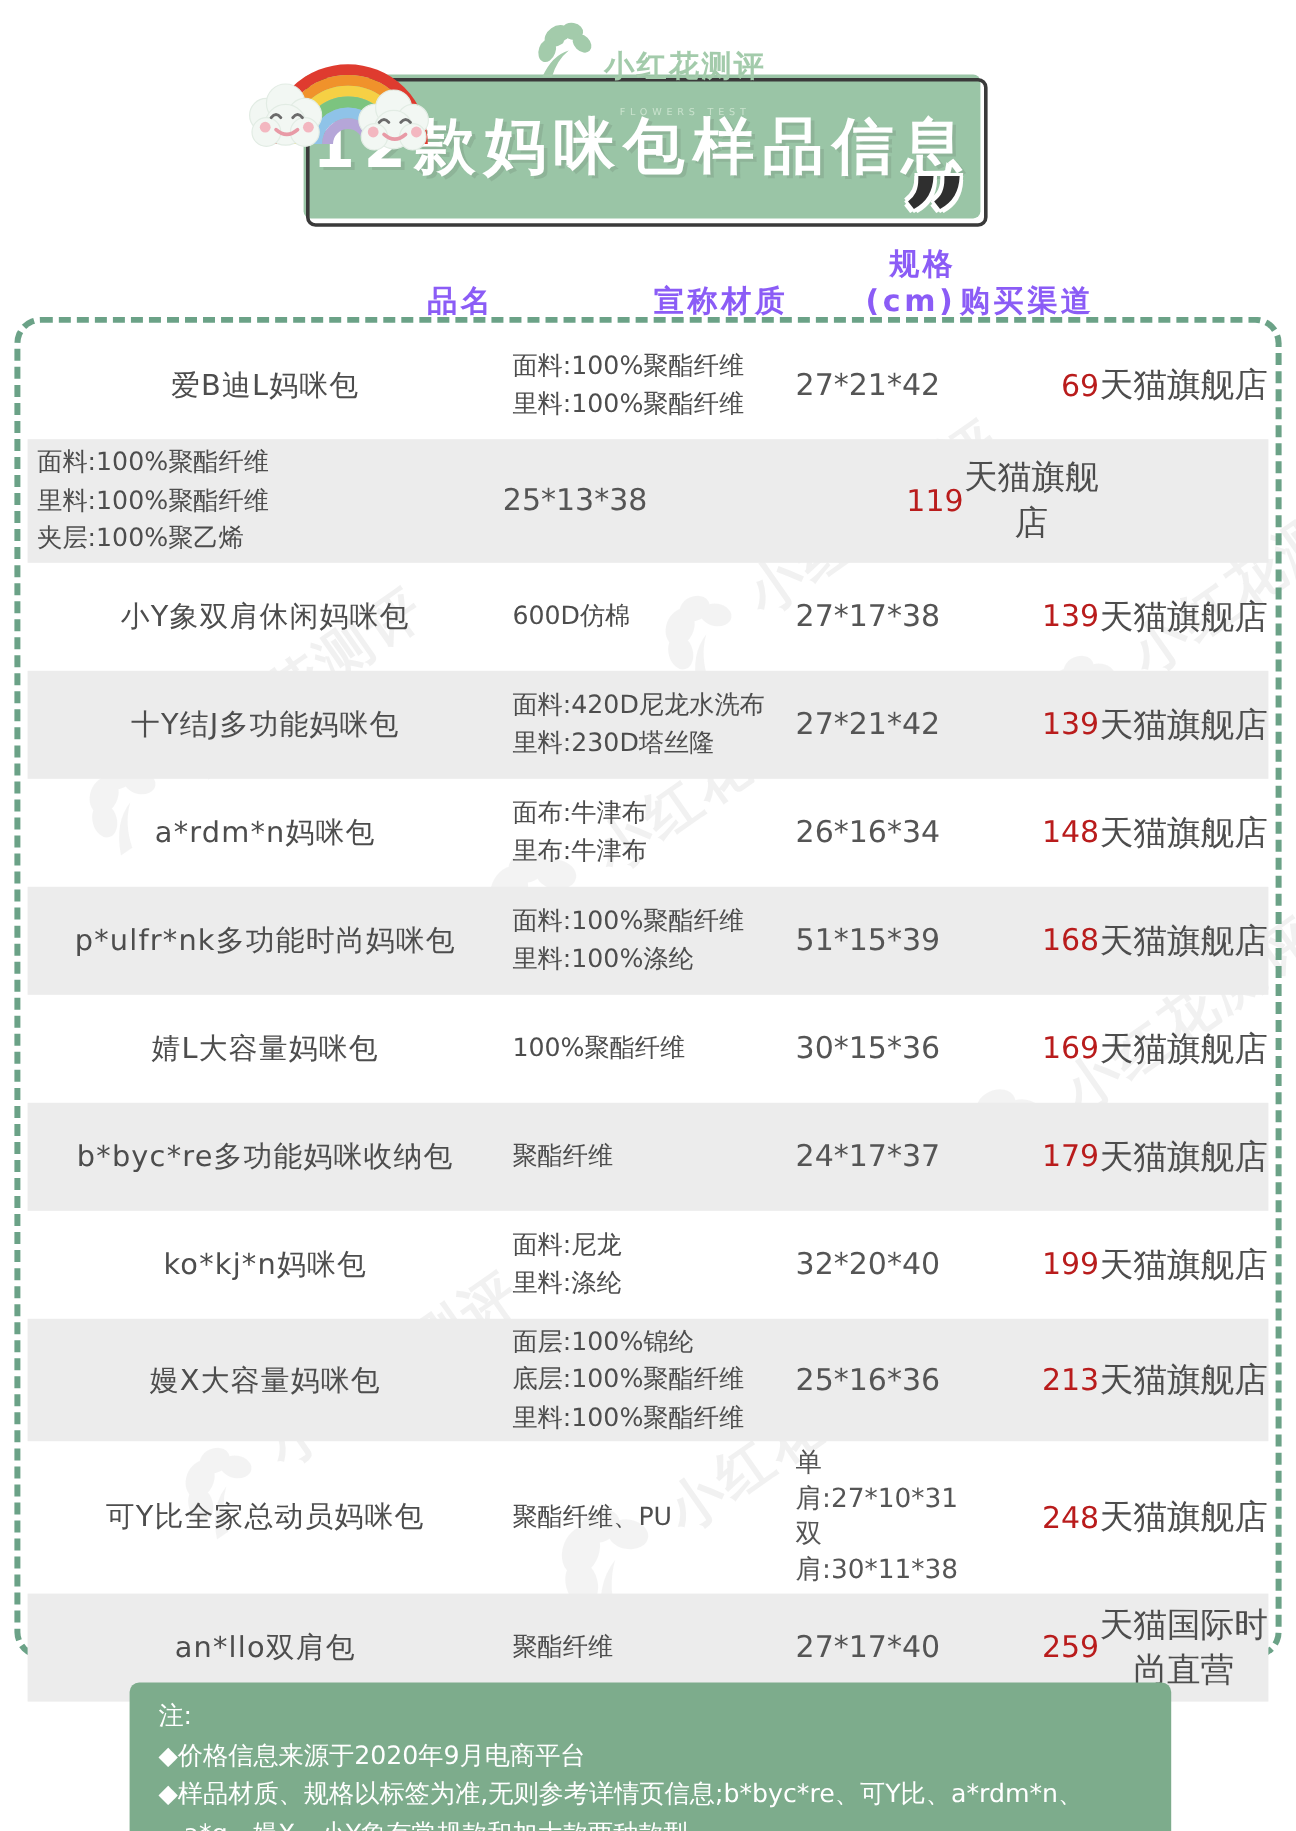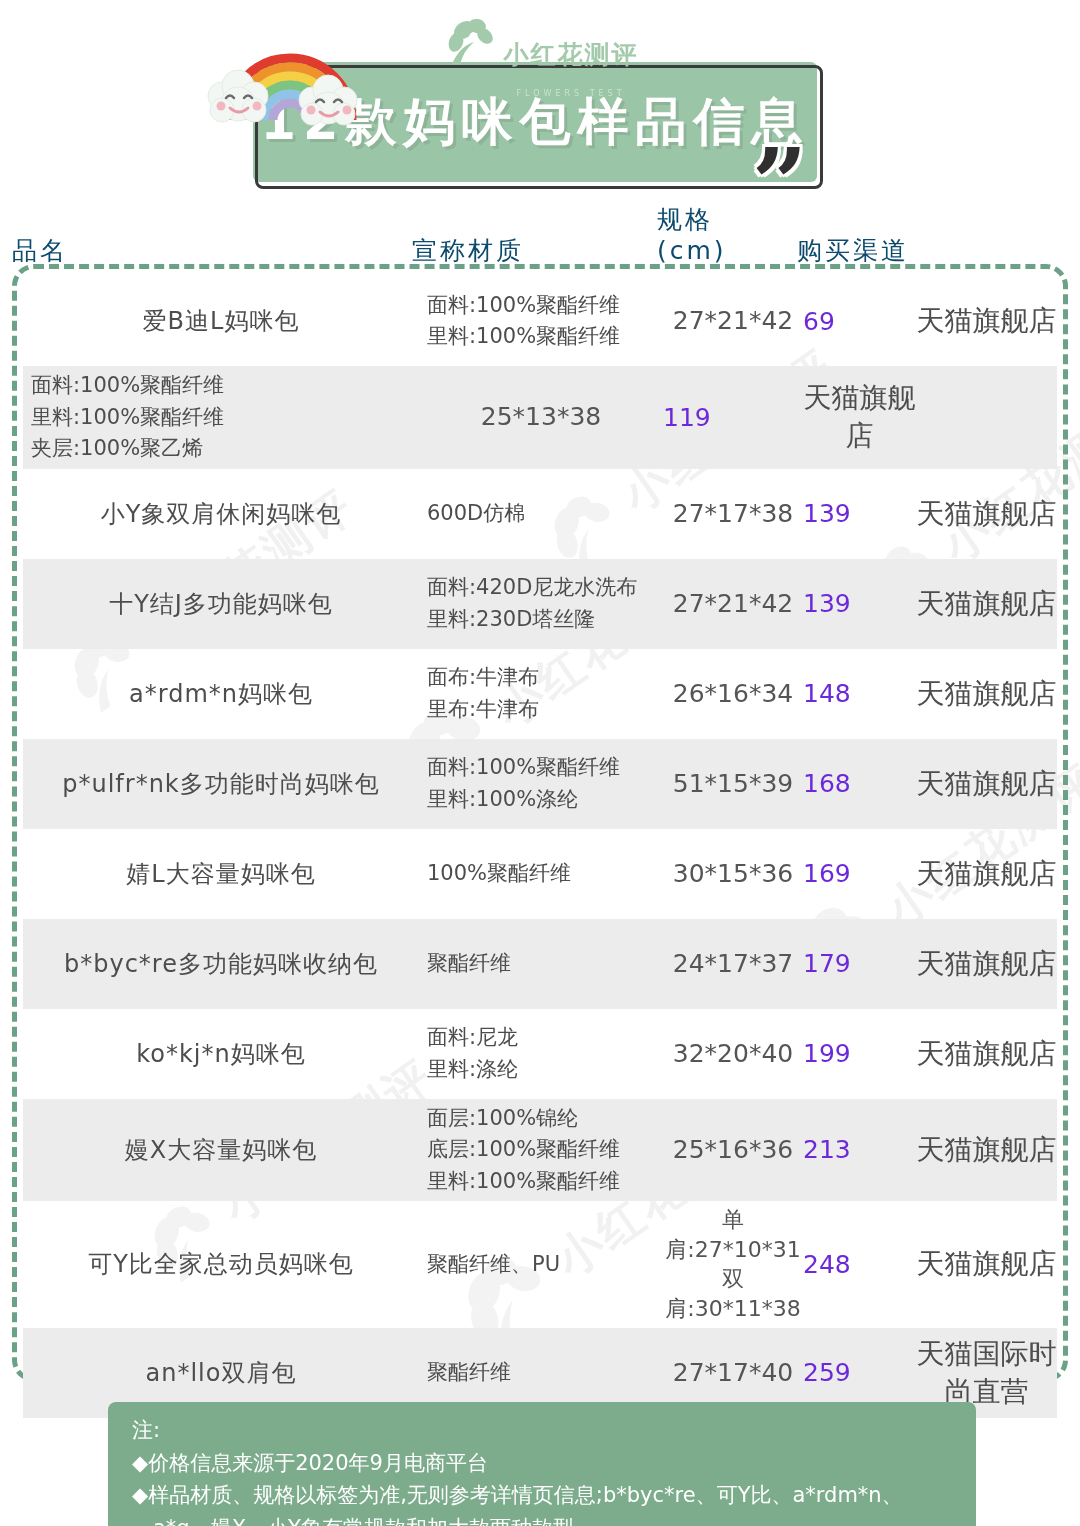--- a/index.html
+++ b/index.html
@@ -39,39 +39,39 @@
   }
   .quote::before { content:"\201D"; }
 
   
   .col-headers {
     position:absolute; top:204px; left:12px; width:1056px; z-index:2;
     display:grid; grid-template-columns:400px 245px 140px 115px 156px;
     align-items:end;
   }
   .col-h {
-    text-align:left; color:#0c4a6e; font-weight:normal; font-size:25px;
+    text-align:right; color:#8b5cf6; font-weight:bold; font-size:25px;
     letter-spacing:3px; white-space:pre-line; line-height:1.25; padding-bottom:6px;
   }
 
   
   .table-frame {
     position:absolute; top:264px; left:12px; width:1056px; height:1118px;
     border:5px dashed #6ba287; border-radius:22px; padding:7px 4px; z-index:2;
   }
   .t-row {
     display:grid; grid-template-columns:396px 244px 140px 113px auto;
     align-items:center; min-height:90px; margin:0 2px; padding:4px 0;
   }
   .t-row:nth-child(even) { background:#ececec; }
   .cell-name  { text-align:center; font-size:24px; color:#4d4d4d; letter-spacing:1px; }
   .cell-mat   { text-align:left; font-size:21px; color:#4d4d4d; line-height:1.5; white-space:pre-line; padding-left:8px; }
-  .cell-spec  { text-align:center; font-size:25px; color:#555; white-space:pre-line; line-height:1.35; }
+  .cell-spec  { text-align:left; font-size:25px; color:#555; white-space:pre-line; line-height:1.35; }
   .cell-spec.two-line { font-size:22px; }
-  .cell-price { text-align:left; font-size:25px; color:#6d28d9; }
+  .cell-price { text-align:right; font-size:25px; color:#b91c1c; }
   .cell-chan  { text-align:center; font-size:28px; color:#4d4d4d; }
 
   
   .note-box {
     position:absolute; left:108px; top:1402px; width:868px; min-height:110px;
     background:#7dac8c; border-radius:8px; padding:12px 22px 14px 24px;
     color:#ffffff; font-size:21px; line-height:1.55; z-index:3;
   }
   .note-line { padding-left:1em; text-indent:-1em; }
 

